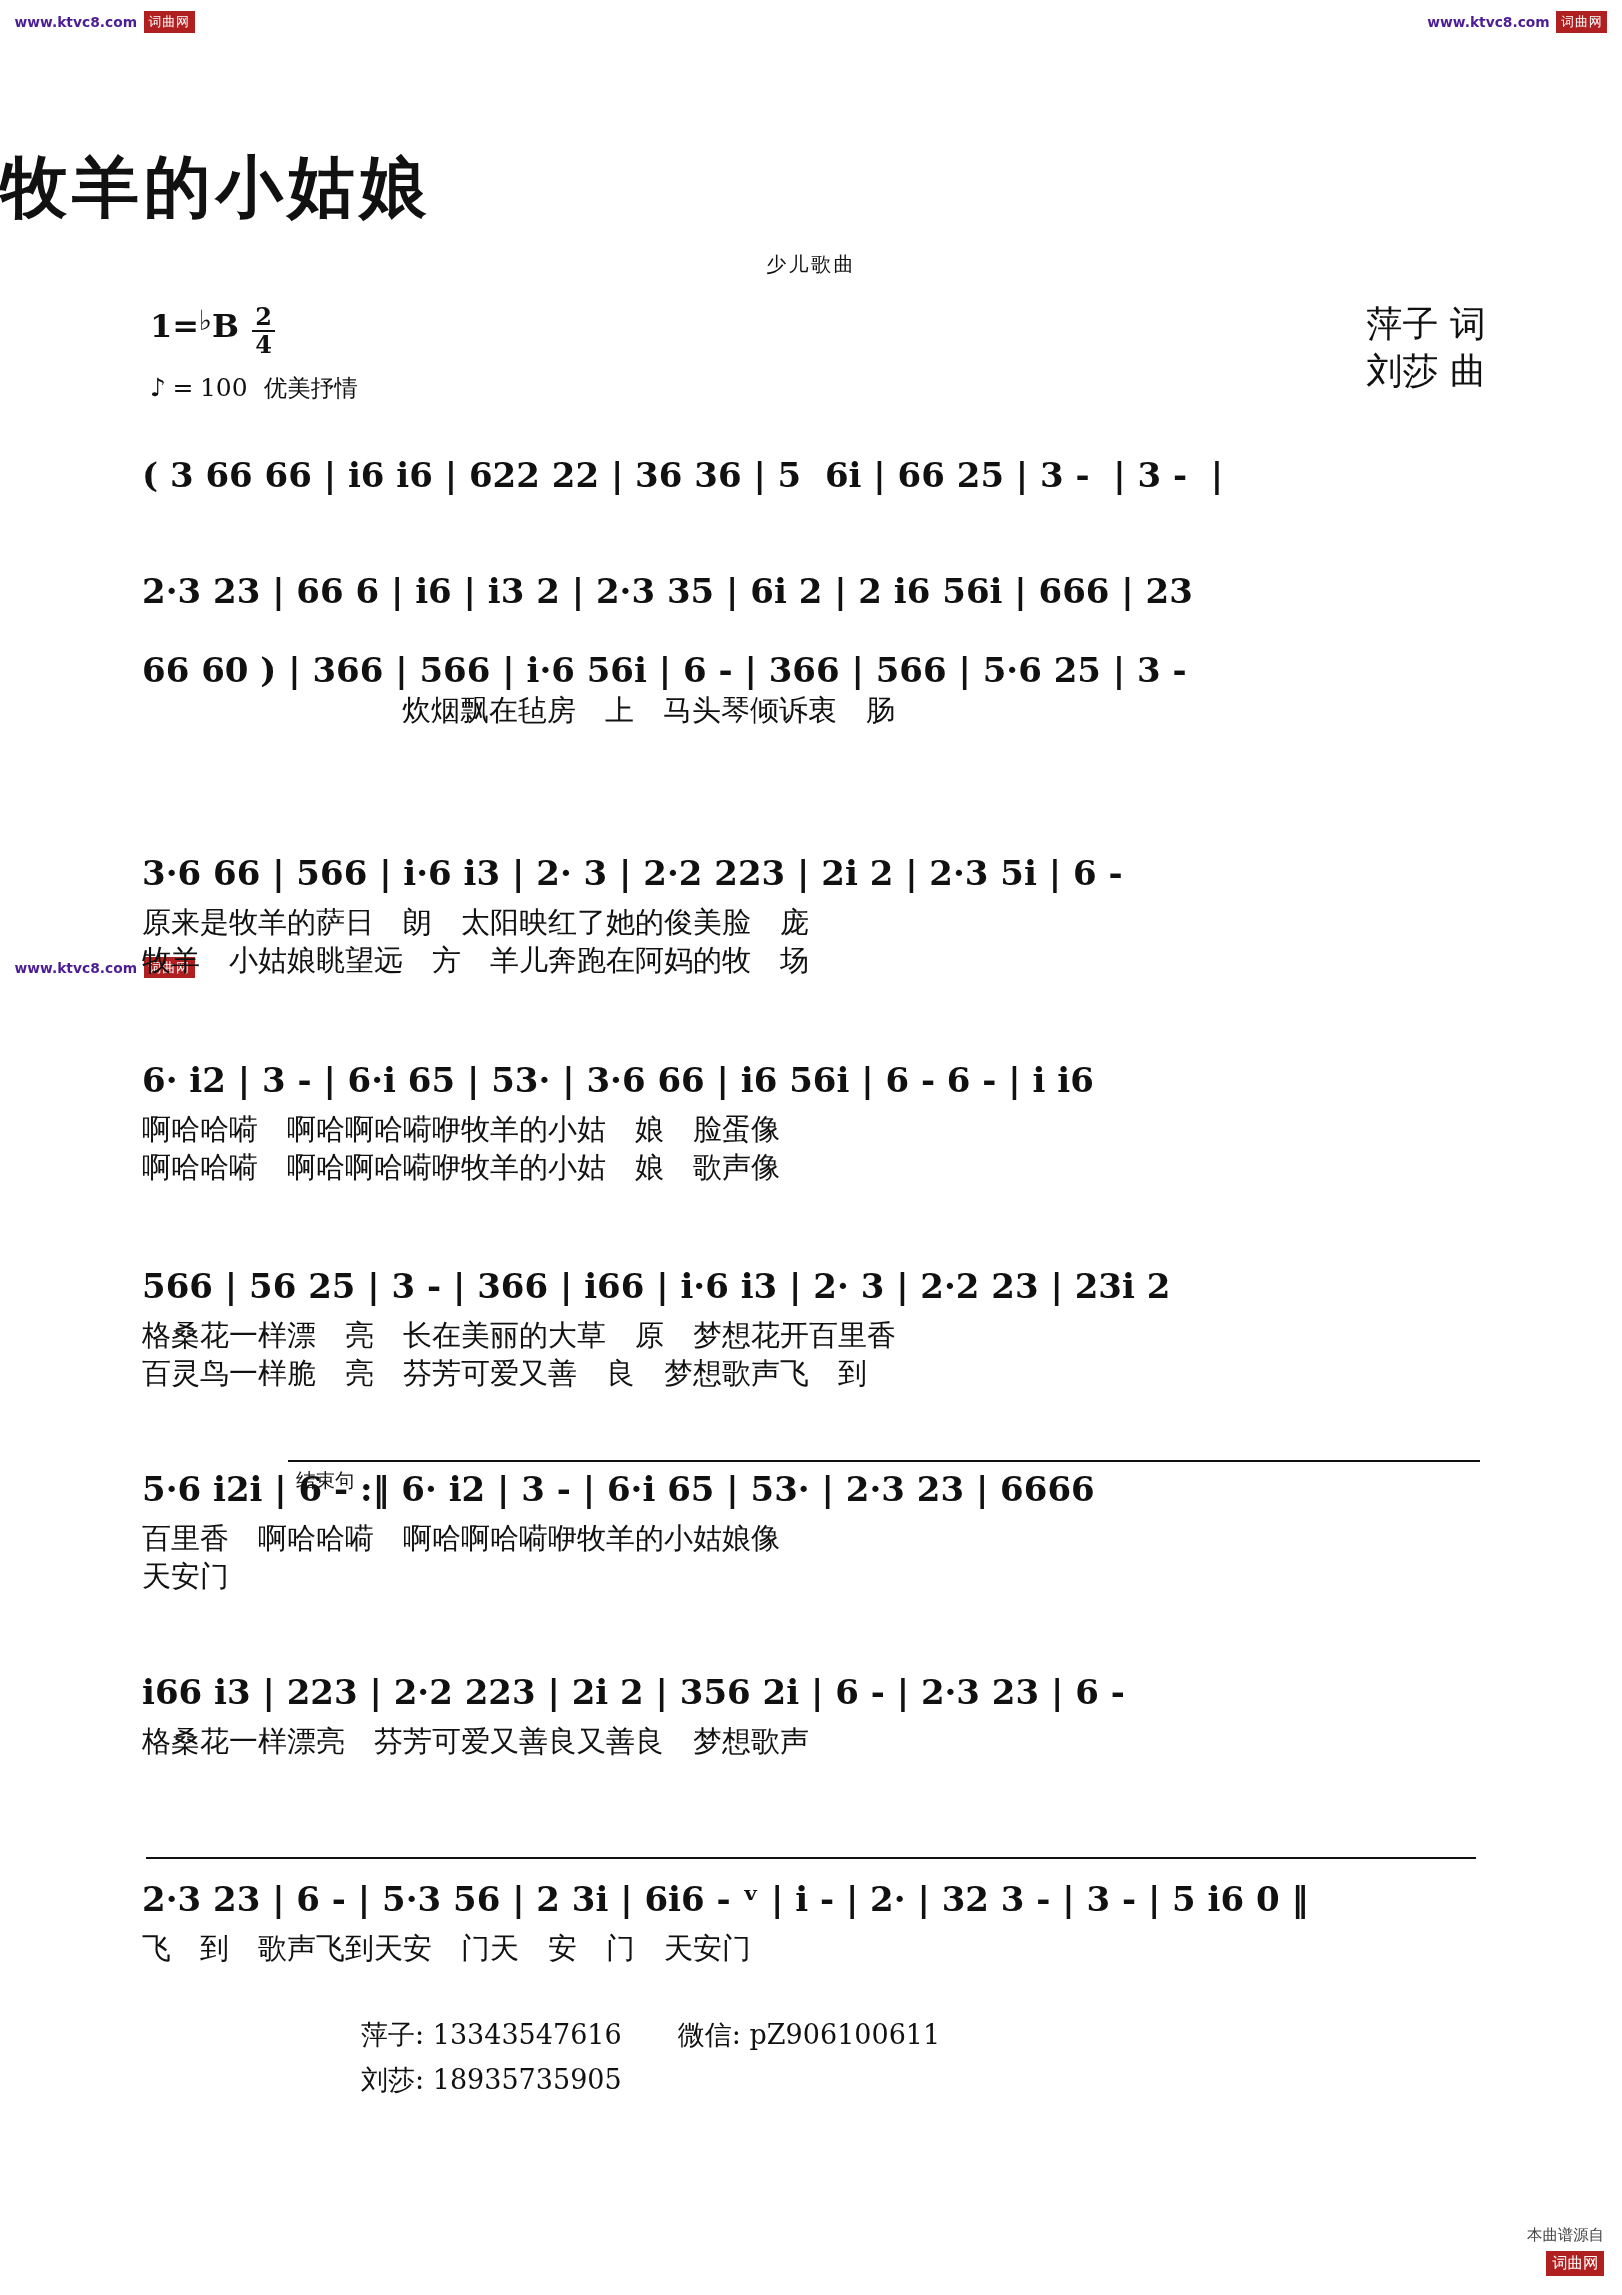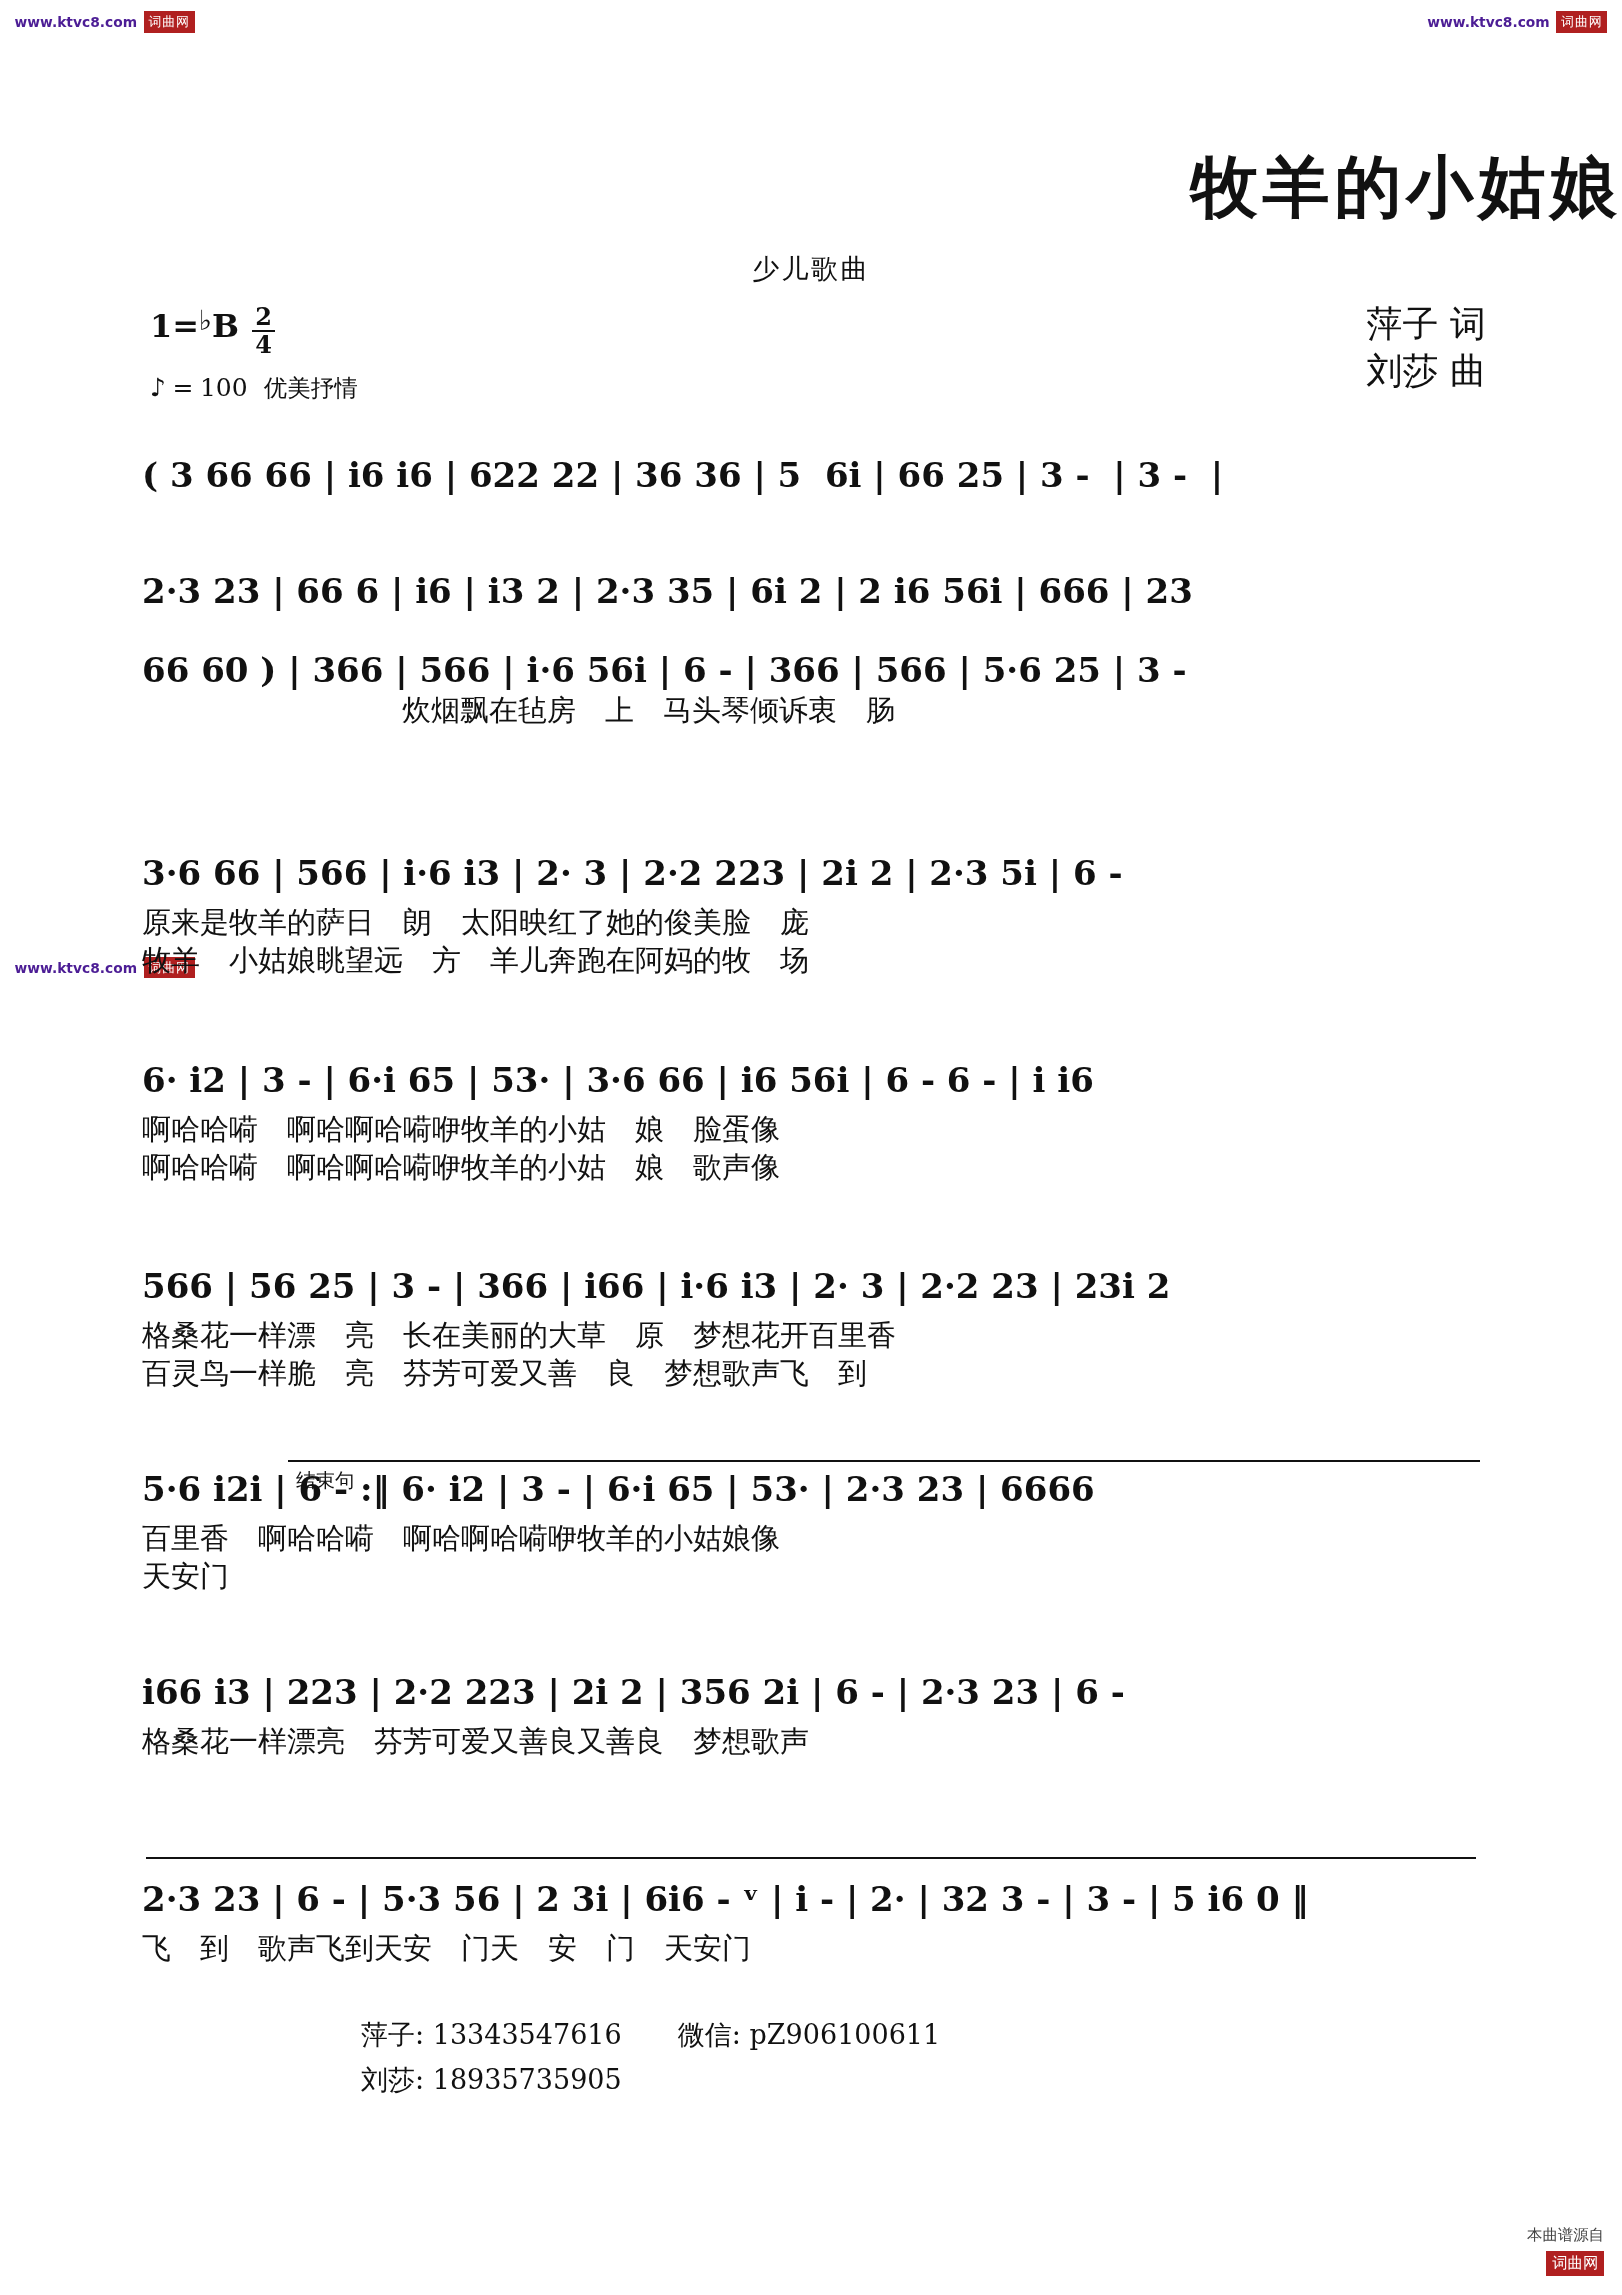--- a/index.html
+++ b/index.html
@@ -29,34 +29,34 @@
     letter-spacing: 0.8px;
   }
   .wm-gray { color: #4c1d95; font-size: 13.8px; font-weight: bold; }
 
   
   .title {
     position: absolute;
     top: 142px;
     left: 0;
     width: 1622px;
-    text-align: right;
+    text-align: left;
     font-family: "DejaVu Serif", serif;
     font-weight: bold;
     font-size: 67px;
     letter-spacing: 4.9px;
   }
   .subtitle {
     position: absolute;
     top: 251px;
     left: 0;
     width: 1622px;
     text-align: center;
     font-family: "DejaVu Serif", serif;
-    font-size: 27px;
+    font-size: 20px;
     letter-spacing: 2.4px;
   }
 
   .credits {
     position: absolute;
     right: 136px;
     top: 300px;
     text-align: left;
     font-family: "DejaVu Serif", serif;
     font-size: 36px;

